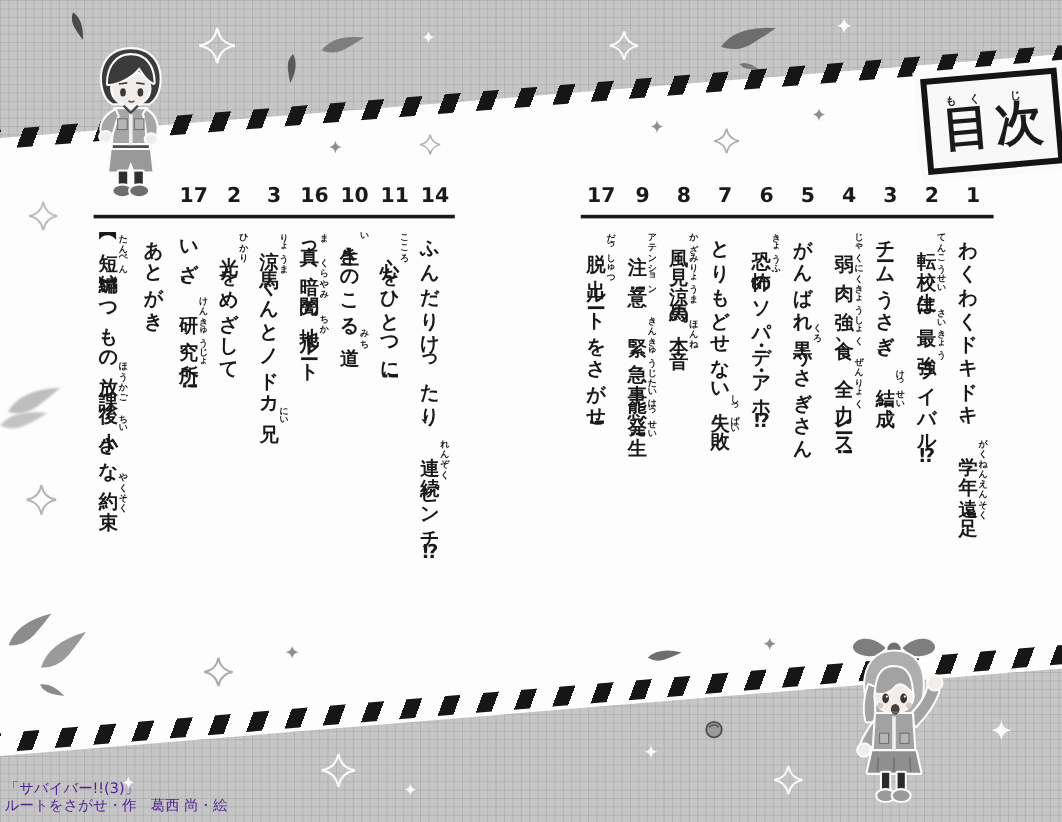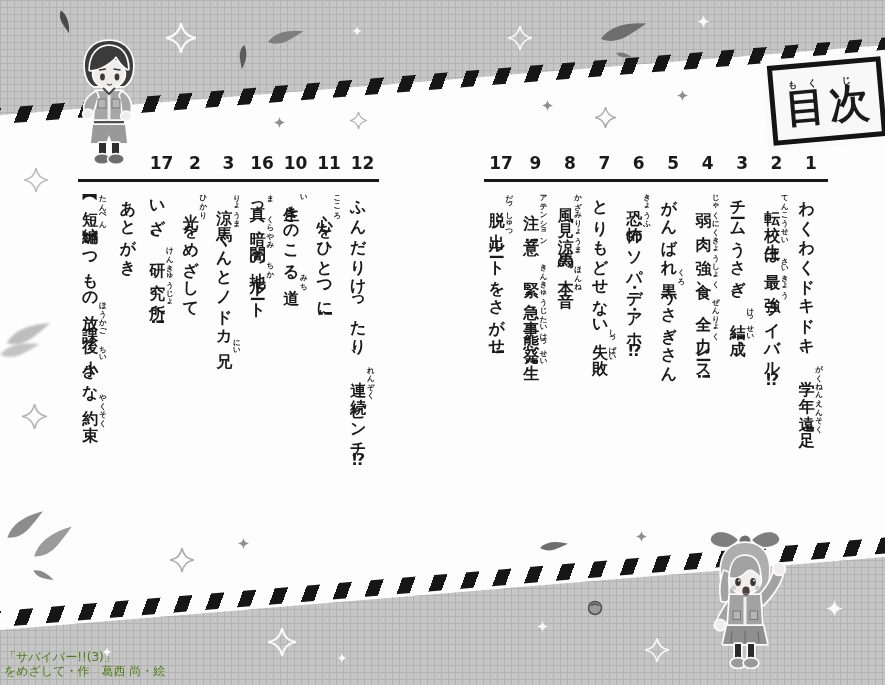--- a/index.html
+++ b/index.html
@@ -62,21 +62,21 @@
   .toc-title{
     margin-top:13px;
     writing-mode:vertical-rl; text-orientation:mixed;
     font-size:16px; font-weight:700; letter-spacing:1.5px; line-height:1;
     white-space:nowrap; ruby-position:over;
   }
   .toc-title rt{ font-size:7.5px; font-weight:700; letter-spacing:0; }
   
   .credits{
     position:absolute; left:4px; top:650px;
-    font-size:12px; line-height:14px; font-weight:500; color:#4d7c0f;
+    font-size:12px; line-height:14px; font-weight:500; color:#4c1d95;
   }
   
   .chibi{ position:absolute; }
 </style>
 </head>
 <body>
 
 <div class="stage">
 
   <div class="grid-bg grid-top"></div>
@@ -247,21 +247,21 @@
   </svg>
 
   <div class="title-box" id="title-box">
       <ruby>目<rt>もく</rt></ruby>
       <ruby>次<rt>じ</rt></ruby>
     </div>
 
   <div class="toc-page toc-left" id="toc-left">
     <div class="toc-rule"></div>
   <div class="toc-col">
-        <div class="toc-num">12</div>
+        <div class="toc-num">14</div>
         <div class="toc-title">ふんだりけったり、<ruby>連続<rt>れんぞく</rt></ruby>ピンチ⁉</div>
       </div>
       <div class="toc-col">
         <div class="toc-num">11</div>
         <div class="toc-title"><ruby>心<rt>こころ</rt></ruby>をひとつに!</div>
       </div>
       <div class="toc-col">
         <div class="toc-num">10</div>
         <div class="toc-title"><ruby>生<rt>い</rt></ruby>きのこる<ruby>道<rt>みち</rt></ruby></div>
       </div>
@@ -330,16 +330,16 @@
         <div class="toc-title"><ruby>注意<rt>アテンション</rt></ruby>!　<ruby>緊急<rt>きんきゅう</rt></ruby><ruby>事態<rt>じたい</rt></ruby><ruby>発生<rt>はっせい</rt></ruby>!</div>
       </div>
       <div class="toc-col">
         <div class="toc-num">17</div>
         <div class="toc-title"><ruby>脱出<rt>だっしゅつ</rt></ruby>ルートをさがせ!</div>
       </div>
     </div>
 
   <div class="credits">
     <div>「サバイバー!!(3)」</div>
-    <div>をめざして・作　葛西 尚・絵</div>
+    <div>ルートをさがせ・作　葛西 尚・絵</div>
   </div>
 
 </div>
 
 </body></html>

